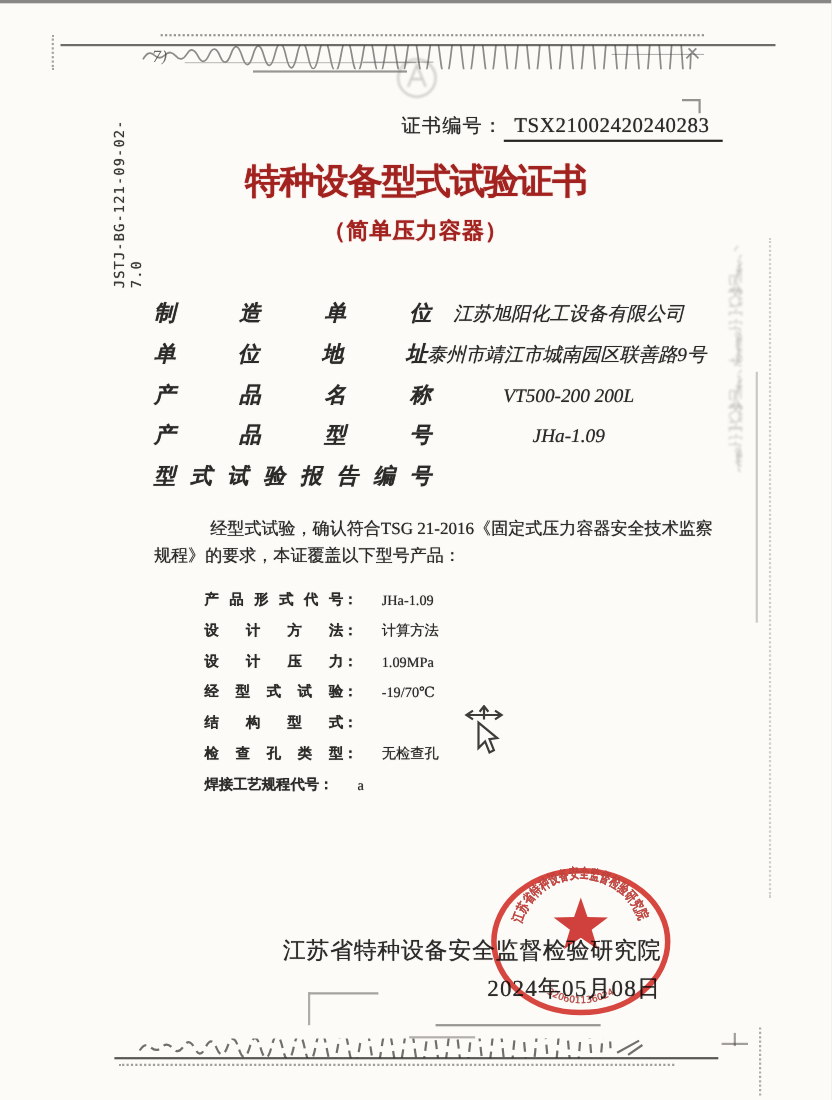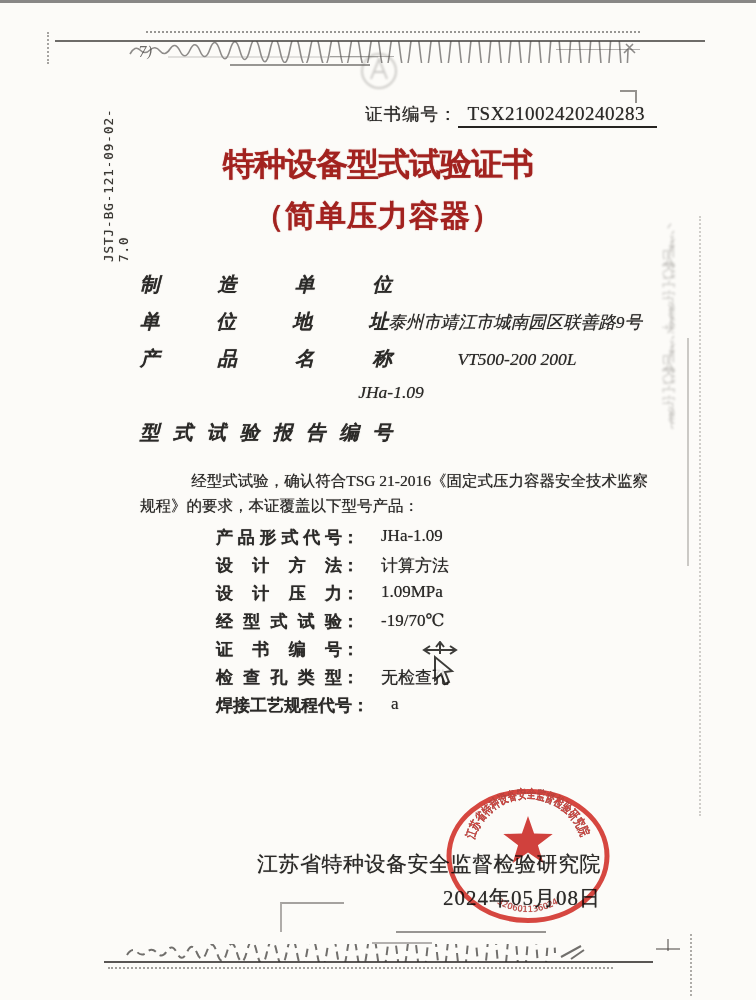--- a/index.html
+++ b/index.html
@@ -36,38 +36,38 @@
     display:inline-block;font-size:19px;letter-spacing:.5px;padding:0 12px 1px 10px;
     border-bottom:2px solid #262421;font-family:"Liberation Serif",serif;
   }
   .title{
     position:absolute;left:0;top:143px;width:756px;text-align:center;
     font-size:32px;font-weight:bold;letter-spacing:-1px;color:#a2221f;
     text-shadow:0 0 1px rgba(162,34,31,.8);
   }
   .subtitle{
     position:absolute;left:0;top:196px;width:756px;text-align:center;
-    font-size:30px;font-weight:bold;letter-spacing:1px;color:#a2221f;
+    font-size:20px;font-weight:bold;letter-spacing:1px;color:#a2221f;
     text-shadow:0 0 1px rgba(162,34,31,.8);
   }
   
   .fields{position:absolute;left:140px;top:271px;width:502px;}
   .frow{display:flex;align-items:baseline;height:23px;margin-bottom:14px;font-style:italic;}
   .flabel{
     display:inline-block;width:252px;font-size:19.5px;font-weight:bold;
     text-align:justify;text-align-last:justify;text-justify:inter-character;white-space:nowrap;
   }
   .fvalue{flex:1;text-align:center;font-size:17.5px;white-space:nowrap;}
   
   .statement{position:absolute;left:140px;top:468px;width:508px;font-size:15.5px;line-height:25px;}
   .statement .ln1{text-indent:2em;white-space:nowrap;text-align:right;}
   .statement .ln2{white-space:nowrap;}
   
   .specs{position:absolute;left:186px;top:526px;}
-  .srow{display:flex;align-items:flex-start;height:28px;font-size:17px;margin-left:30px;}
+  .srow{display:flex;align-items:flex-end;height:28px;font-size:13px;}
   .slabel{
     display:inline-block;width:126px;font-weight:bold;
     text-align:justify;text-align-last:justify;text-justify:inter-character;white-space:nowrap;
   }
   .srow.wide .slabel{width:auto;letter-spacing:0;}
   .scolon{font-weight:bold;}
   .svalue{margin-left:22px;white-space:nowrap;}
   
   .cursor-ico{position:absolute;left:421px;top:641px;opacity:.85;}
   .cursor-ico svg{stroke:#1d1c1a;stroke-width:2;fill:none;}
@@ -129,30 +129,32 @@
   <div class="cert-no">
     <span class="lab">证书编号：</span><span class="val">TSX21002420240283</span>
   </div>
 
   <div class="title">特种设备型式试验证书</div>
   <div class="subtitle">（简单压力容器）</div>
 
   <div class="fields">
     <div class="frow">
       <span class="flabel">制造单位</span>
+      <span class="fvalue">江苏旭阳化工设备有限公司</span>
     </div>
     <div class="frow">
       <span class="flabel">单位地址</span>
       <span class="fvalue">泰州市靖江市城南园区联善路9号</span>
     </div>
     <div class="frow">
       <span class="flabel">产品名称</span>
       <span class="fvalue">VT500-200 200L</span>
     </div>
     <div class="frow">
+      <span class="flabel">产品型号</span>
       <span class="fvalue">JHa-1.09</span>
     </div>
     <div class="frow">
       <span class="flabel">型式试验报告编号</span>
     </div>
   </div>
 
   <div class="statement">
     <div class="ln1">经型式试验，确认符合TSG 21-2016《固定式压力容器安全技术监察</div>
     <div class="ln2">规程》的要求，本证覆盖以下型号产品：</div>
@@ -173,21 +175,21 @@
       <span class="slabel">设计压力</span>
         <span class="scolon">：</span>
       <span class="svalue">1.09MPa</span>
     </div>
     <div class="srow">
       <span class="slabel">经型式试验</span>
         <span class="scolon">：</span>
       <span class="svalue">-19/70℃</span>
     </div>
     <div class="srow">
-      <span class="slabel">证书编号</span>
+      <span class="slabel">结构型式</span>
         <span class="scolon">：</span>
     </div>
     <div class="srow">
       <span class="slabel">检查孔类型</span>
         <span class="scolon">：</span>
       <span class="svalue">无检查孔</span>
     </div>
     <div class="srow wide">
       <span class="slabel">焊接工艺规程代号</span>
         <span class="scolon">：</span>

